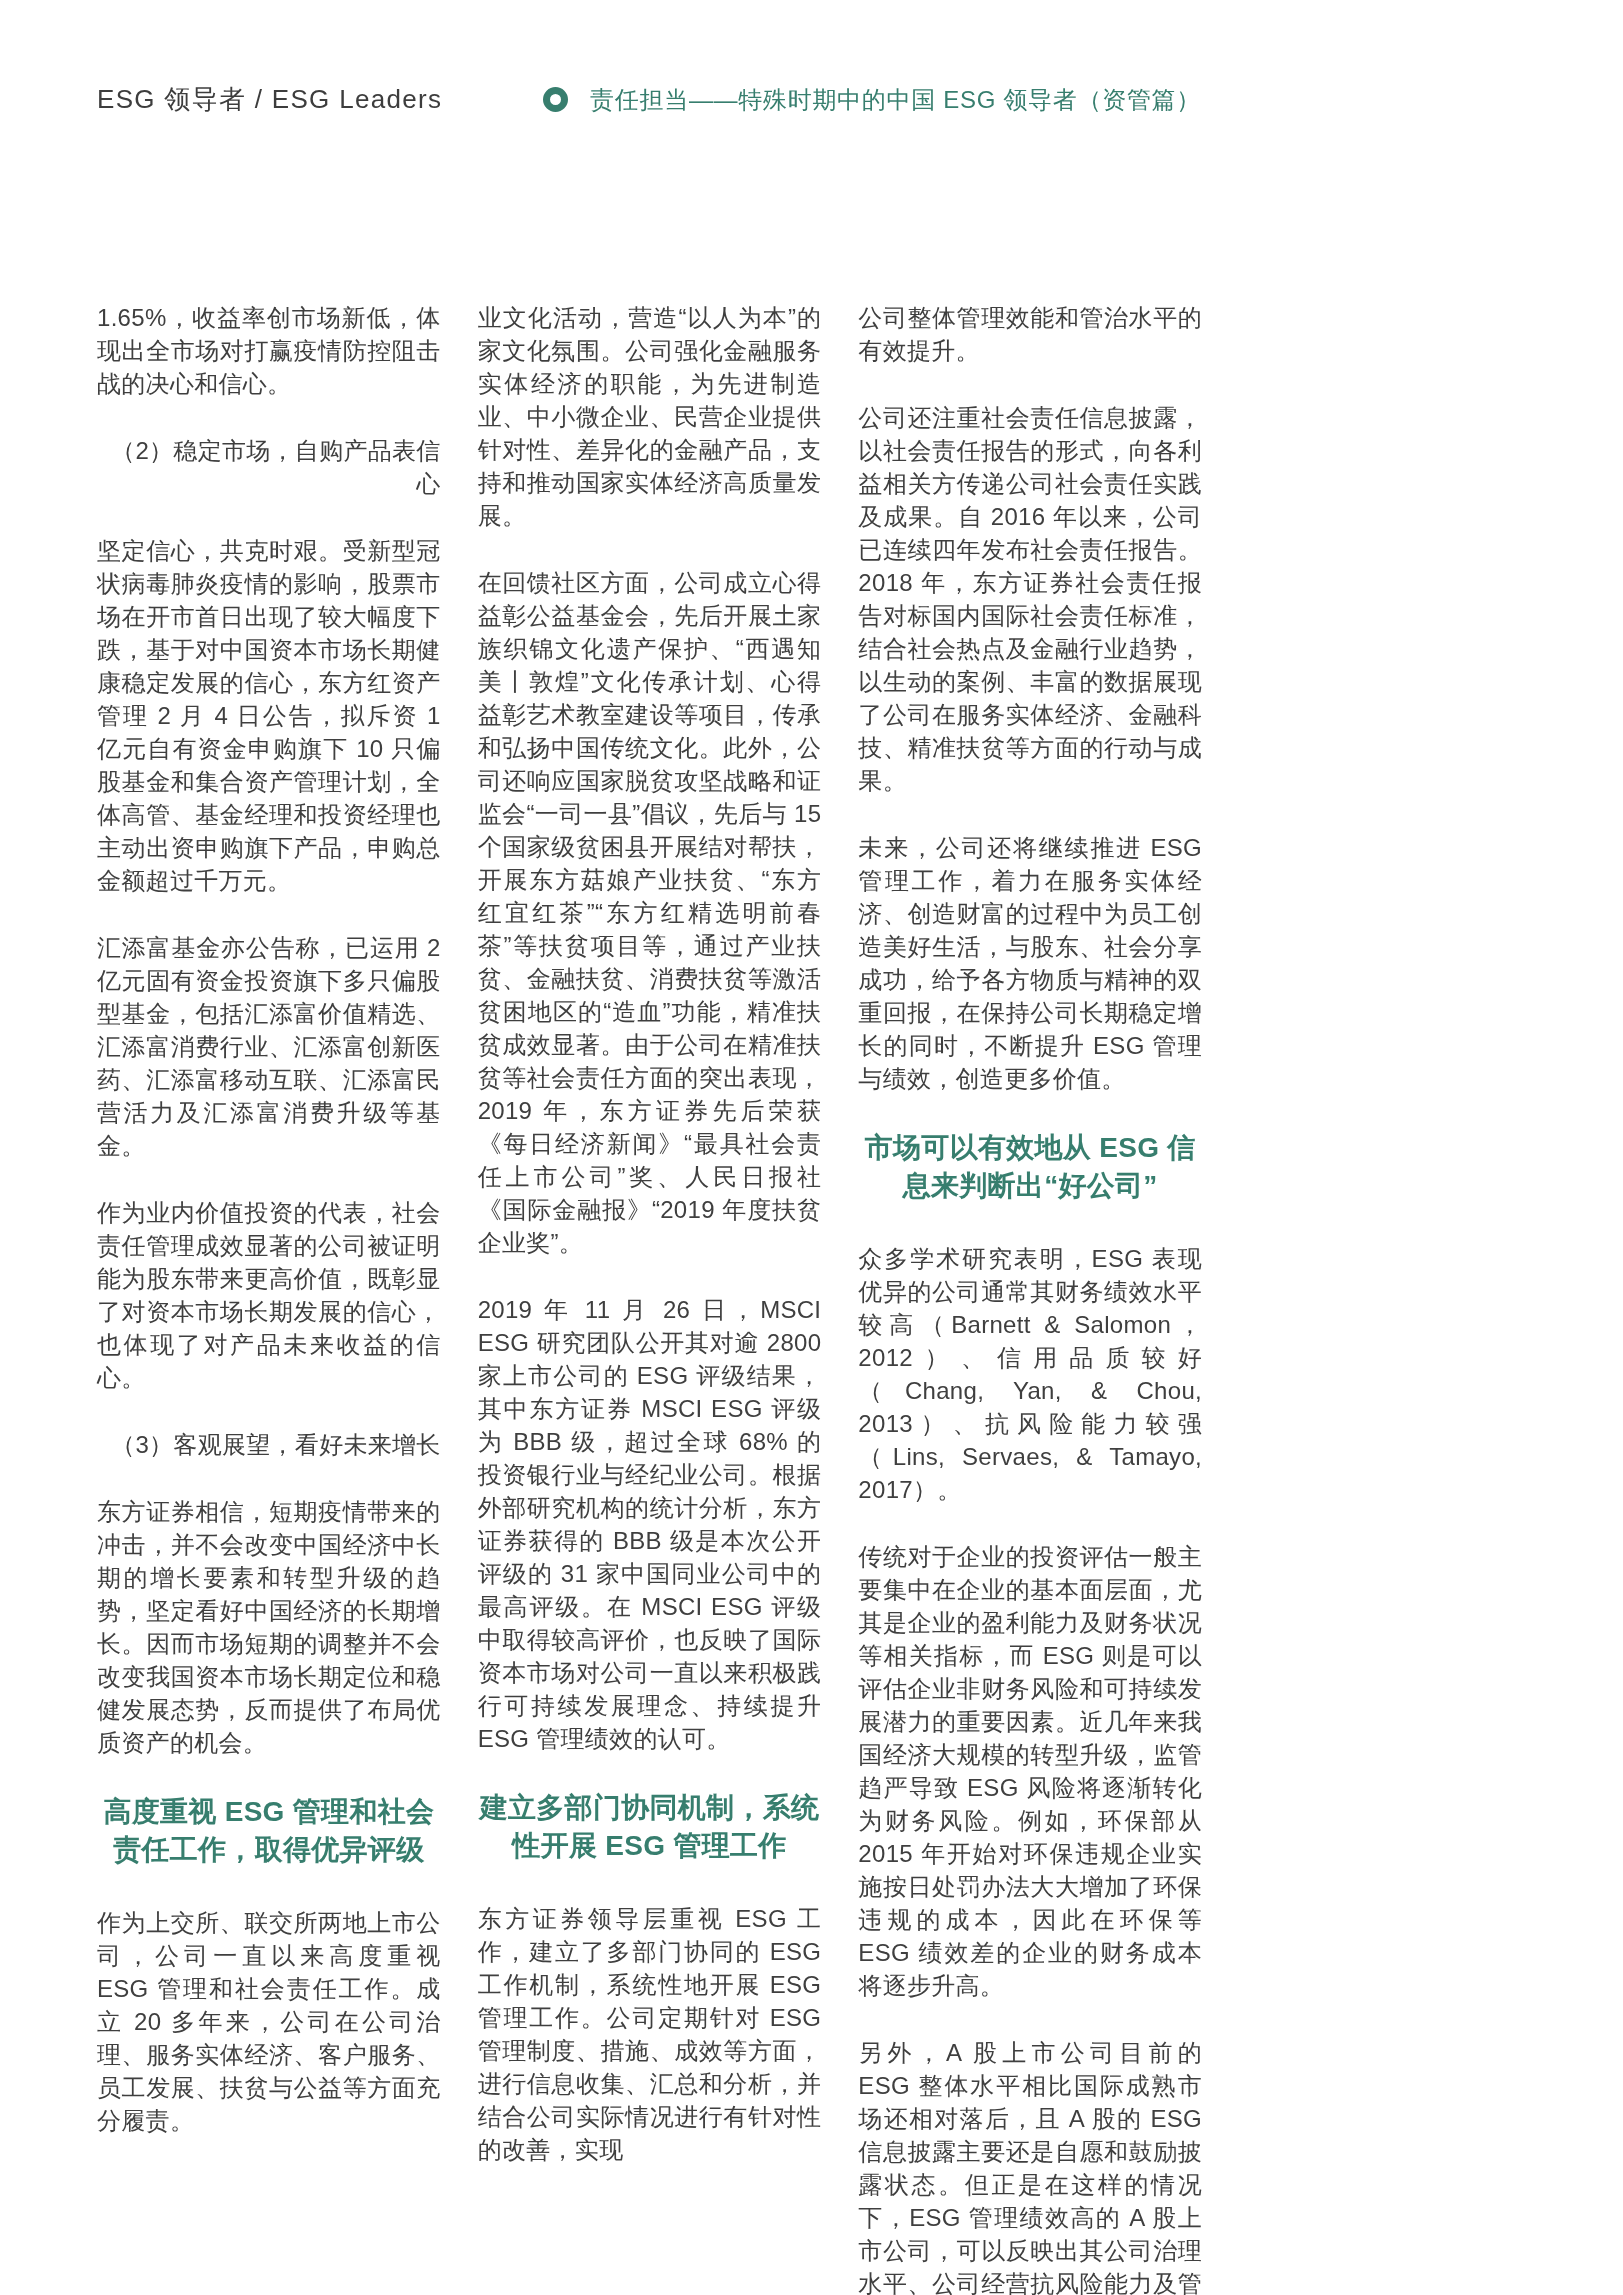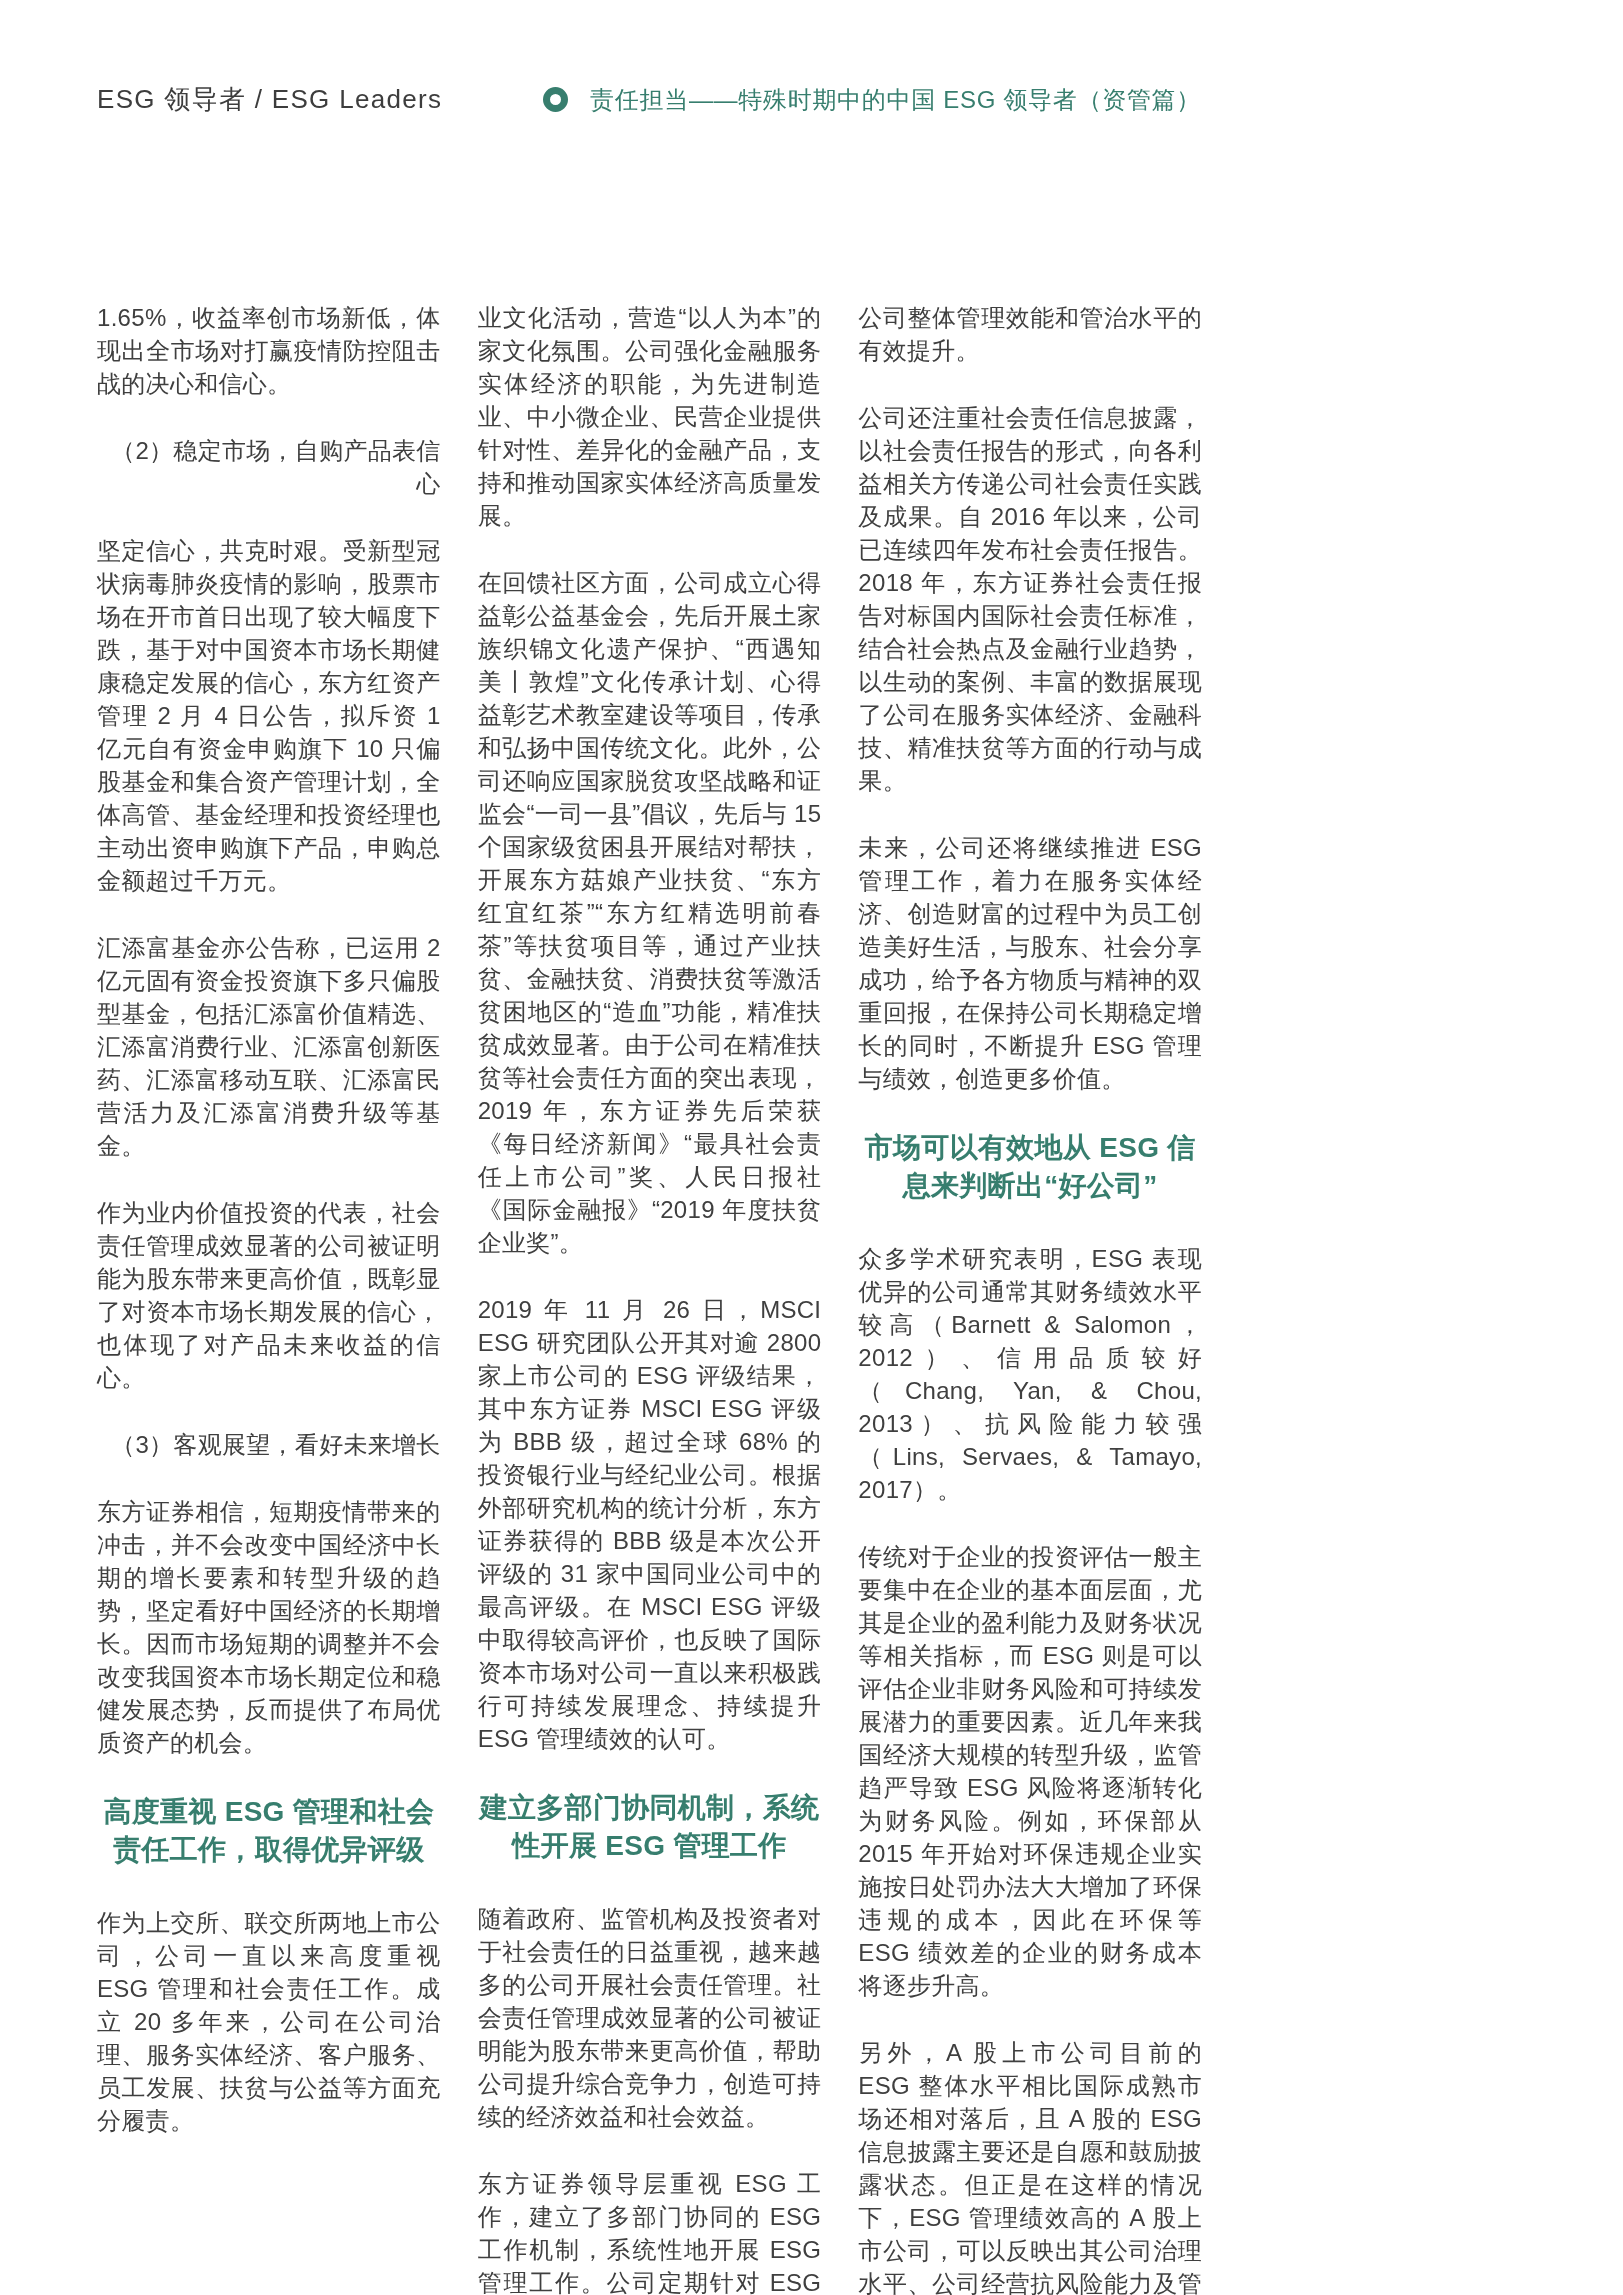--- a/index.html
+++ b/index.html
@@ -105,21 +105,20 @@
       <p class="para">东方证券相信，短期疫情带来的冲击，并不会改变中国经济中长期的增长要素和转型升级的趋势，坚定看好中国经济的长期增长。因而市场短期的调整并不会改变我国资本市场长期定位和稳健发展态势，反而提供了布局优质资产的机会。</p>
       <h2 class="heading">高度重视 ESG 管理和社会责任工作，取得优异评级</h2>
       <p class="para">作为上交所、联交所两地上市公司，公司一直以来高度重视 ESG 管理和社会责任工作。成立 20 多年来，公司在公司治理、服务实体经济、客户服务、员工发展、扶贫与公益等方面充分履责。</p>
     </section>
 
     <section class="col">
       <p class="para">业文化活动，营造“以人为本”的家文化氛围。公司强化金融服务实体经济的职能，为先进制造业、中小微企业、民营企业提供针对性、差异化的金融产品，支持和推动国家实体经济高质量发展。</p>
       <p class="para">在回馈社区方面，公司成立心得益彰公益基金会，先后开展土家族织锦文化遗产保护、“西遇知美丨敦煌”文化传承计划、心得益彰艺术教室建设等项目，传承和弘扬中国传统文化。此外，公司还响应国家脱贫攻坚战略和证监会“一司一县”倡议，先后与 15 个国家级贫困县开展结对帮扶，开展东方菇娘产业扶贫、“东方红宜红茶”“东方红精选明前春茶”等扶贫项目等，通过产业扶贫、金融扶贫、消费扶贫等激活贫困地区的“造血”功能，精准扶贫成效显著。由于公司在精准扶贫等社会责任方面的突出表现，2019 年，东方证券先后荣获《每日经济新闻》“最具社会责任上市公司”奖、人民日报社《国际金融报》“2019 年度扶贫企业奖”。</p>
       <p class="para">2019 年 11 月 26 日，MSCI ESG 研究团队公开其对逾 2800 家上市公司的 ESG 评级结果，其中东方证券 MSCI ESG 评级为 BBB 级，超过全球 68% 的投资银行业与经纪业公司。根据外部研究机构的统计分析，东方证券获得的 BBB 级是本次公开评级的 31 家中国同业公司中的最高评级。在 MSCI ESG 评级中取得较高评价，也反映了国际资本市场对公司一直以来积极践行可持续发展理念、持续提升 ESG 管理绩效的认可。</p>
       <h2 class="heading">建立多部门协同机制，系统性开展 ESG 管理工作</h2>
-      <p class="para">随着政府、监管机构及投资者对于社会责任的日益重视，越来越多的公司开展社会责任管理。社会责任管理成效显著的公司被证明能为股东带来更高价值，帮助公司提升综合竞争力，创造可持续的经济效益和社会效益。</p>
       <p class="para">东方证券领导层重视 ESG 工作，建立了多部门协同的 ESG 工作机制，系统性地开展 ESG 管理工作。公司定期针对 ESG 管理制度、措施、成效等方面，进行信息收集、汇总和分析，并结合公司实际情况进行有针对性的改善，实现</p>
     </section>
 
     <section class="col">
       <p class="para">公司整体管理效能和管治水平的有效提升。</p>
       <p class="para">公司还注重社会责任信息披露，以社会责任报告的形式，向各利益相关方传递公司社会责任实践及成果。自 2016 年以来，公司已连续四年发布社会责任报告。2018 年，东方证券社会责任报告对标国内国际社会责任标准，结合社会热点及金融行业趋势，以生动的案例、丰富的数据展现了公司在服务实体经济、金融科技、精准扶贫等方面的行动与成果。</p>
       <p class="para">未来，公司还将继续推进 ESG 管理工作，着力在服务实体经济、创造财富的过程中为员工创造美好生活，与股东、社会分享成功，给予各方物质与精神的双重回报，在保持公司长期稳定增长的同时，不断提升 ESG 管理与绩效，创造更多价值。</p>
       <h2 class="heading">市场可以有效地从 ESG 信息来判断出“好公司”</h2>
       <p class="para">众多学术研究表明，ESG 表现优异的公司通常其财务绩效水平较高（Barnett &amp; Salomon，2012）、信用品质较好（Chang, Yan, &amp; Chou, 2013）、抗风险能力较强（Lins, Servaes, &amp; Tamayo, 2017）。</p>
       <p class="para">传统对于企业的投资评估一般主要集中在企业的基本面层面，尤其是企业的盈利能力及财务状况等相关指标，而 ESG 则是可以评估企业非财务风险和可持续发展潜力的重要因素。近几年来我国经济大规模的转型升级，监管趋严导致 ESG 风险将逐渐转化为财务风险。例如，环保部从 2015 年开始对环保违规企业实施按日处罚办法大大增加了环保违规的成本，因此在环保等 ESG 绩效差的企业的财务成本将逐步升高。</p>

